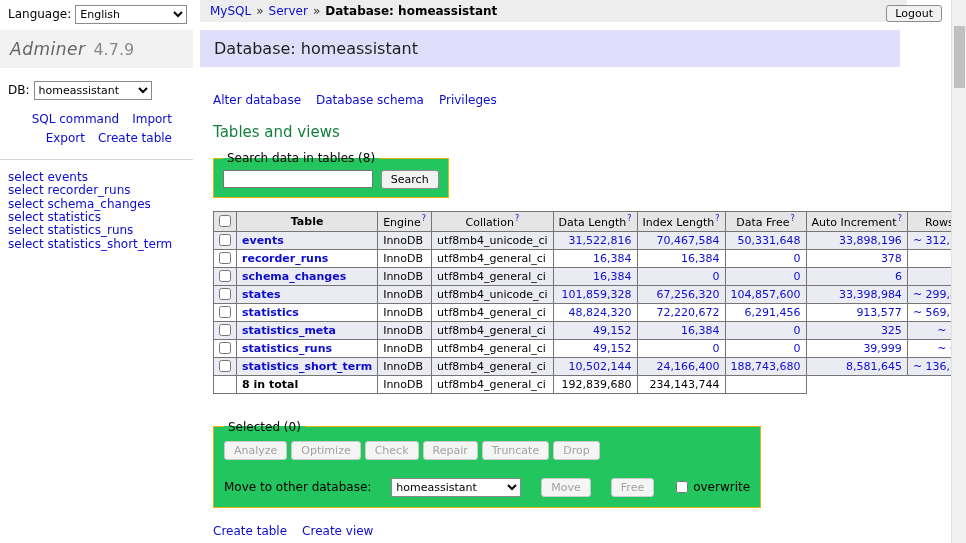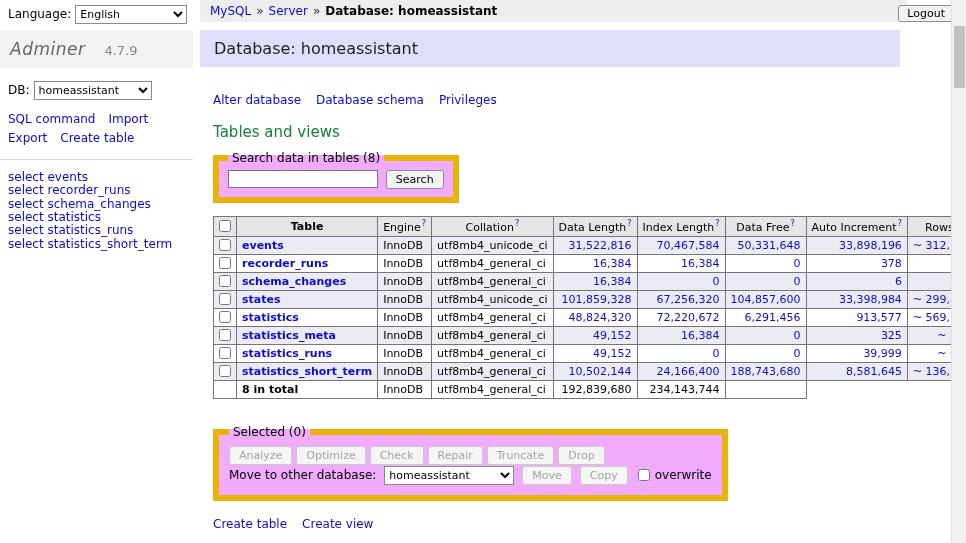--- a/index.html
+++ b/index.html
@@ -16,40 +16,40 @@
     background:#f2f2f2; border:1px solid #8d8d8d; border-radius:3px; padding:2px 9px; cursor:pointer;
   }
   button:disabled { color:#a3a3a3; border-color:#c9c9c9; background:#f5f5f5; cursor:default; }
 
   
   .sidebar { position:absolute; left:0; top:0; width:193px; }
   .lang-row { padding:5px 8px 4px; white-space:nowrap; }
   .lang-row select { width:112px; margin-left:4px; }
   .brand { background:#f2f2f2; margin-top:2px; padding:9px 10px; }
   .brand-name { font-style:italic; color:#666; font-size:17px; letter-spacing:.5px; }
-  .brand-ver { font-size:13px; color:#888; margin-left:19px;text-align:center; }
+  .brand-ver { font-size:16px; color:#888; margin-left:8px;text-align:center; }
   .db-row { padding:13px 8px 0; white-space:nowrap; }
   .db-row select { width:118px; margin-left:4px; }
-  .side-actions { margin-top:10px; padding:0 8px 12px; border-bottom:1px solid #d8d8d8; line-height:1.55; }
+  .side-actions { margin-top:10px; padding:0 8px 12px; border-bottom:1px solid #d8d8d8; line-height:1.55;text-align:right; }
   .side-actions a { margin-right:13px; }
   .side-tables { padding:11px 8px; }
   .side-tables a { display:block; line-height:13.3px; }
 
   
   .main { position:absolute; left:200px; top:0; width:710px; }
   .breadcrumb-bar { background:#ededed; width:707px; height:22px; padding:4px 10px; white-space:nowrap; }
   .bc-sep { color:#333; margin:0 5px; }
   .bc-current { font-weight:bold; }
   .page-title { background:#dfdffb; width:700px; margin:8px 0 0; padding:9px 14px; font-size:16px; font-weight:normal; color:#1f1f1f; }
   .content { padding-left:13px; }
   .db-actions { margin-top:26px; }
   .db-actions a, .create-links a { margin-right:15px; }
   h3 { font-size:15px; font-weight:normal; margin:16px 0 0; color:#15803d; }
 
-  fieldset { border:6px solid #eab308; margin:0; padding:5px 9px 8px; display:inline-block; background:#f0abfc; }
+  fieldset { border:1px solid #eab308; margin:0; padding:5px 9px 8px; display:inline-block; background:#22c55e; }
   legend { font-size:12px; padding:0 4px; }
   .search-box { margin-top:10px; }
   .search-box input[type=text] { width:150px; height:18px; border:1px solid #767676; font-size:11px; padding:1px 4px; }
   .search-box button { margin-left:4px; }
 
   table.tables { border-collapse:collapse; margin-top:13px; font-size:11px; }
   .tables th, .tables td { border:1px solid #757575; padding:2px 5px; height:16px; white-space:nowrap; }
   .tables thead th, .tables thead td { background:#e5e5e5; text-align:center; font-weight:normal; }
   .tables thead th.col-table { font-weight:bold; }
   .tables td.c, .tables th.c { text-align:center; padding:1px 3px; }
@@ -57,27 +57,27 @@
   .tables tbody th.name, .tables tfoot th.name { text-align:left; font-weight:bold; }
   .tables a.tbl-name { font-weight:bold; }
   .tables tbody tr:nth-child(1), .tables tbody tr:nth-child(3),
   .tables tbody tr:nth-child(4), .tables tbody tr:nth-child(6),
   .tables tbody tr:nth-child(8) { background:#ebebf4; }
   sup.help { font-size:8px; color:#0c0cd0; margin-left:1px; }
   input[type=checkbox] { width:12px; height:12px; margin:1px 2px; vertical-align:middle; }
 
   .selected-box { margin-top:26px; padding:7px 10px 10px; }
   .sel-buttons button { margin-right:4px; }
-  .move-row { margin-top:1px; display:flex; align-items:center; gap:8px; font-size:12px; white-space:nowrap; }
+  .move-row { margin-top:18px; display:flex; align-items:center; gap:20px; font-size:12px; white-space:nowrap; }
   .move-row select { width:130px; }
   .ovw { display:inline-flex; align-items:center; gap:3px; }
 
   .create-links { margin-top:16px; }
 
-  .logout { position:absolute; top:5px; right:12px; padding:1px 8px; }
+  .logout { position:absolute; top:5px; right:24px; padding:1px 8px; }
 
   .scrollbar { position:absolute; right:0; top:0; width:15px; height:543px; background:#f1f1f1; border-left:1px solid #e2e2e2; }
   .scrollbar .thumb { position:absolute; left:2px; top:26px; width:11px; height:62px; background:#c1c1c1; }
 </style>
 </head>
 <body>
 
 <div class="sidebar">
   <div class="lang-row">
     <span>Language:</span><select><option>English</option></select>
@@ -234,21 +234,21 @@
         </tfoot>
     </table>
 
     <fieldset class="selected-box">
       <legend>Selected (0)</legend>
       <div class="sel-buttons"><button disabled="">Analyze</button><button disabled="">Optimize</button><button disabled="">Check</button><button disabled="">Repair</button><button disabled="">Truncate</button><button disabled="">Drop</button></div>
       <div class="move-row">
         <span>Move to other database:</span>
         <select><option>homeassistant</option></select>
         <button disabled="">Move</button>
-        <button disabled="">Copy</button>
+        <button disabled="">Free</button>
         <label class="ovw">
           <input type="checkbox" style="">
             <span>overwrite</span>
         </label>
       </div>
     </fieldset>
 
     <div class="create-links"><a>Create table</a><a>Create view</a></div>
 
     

